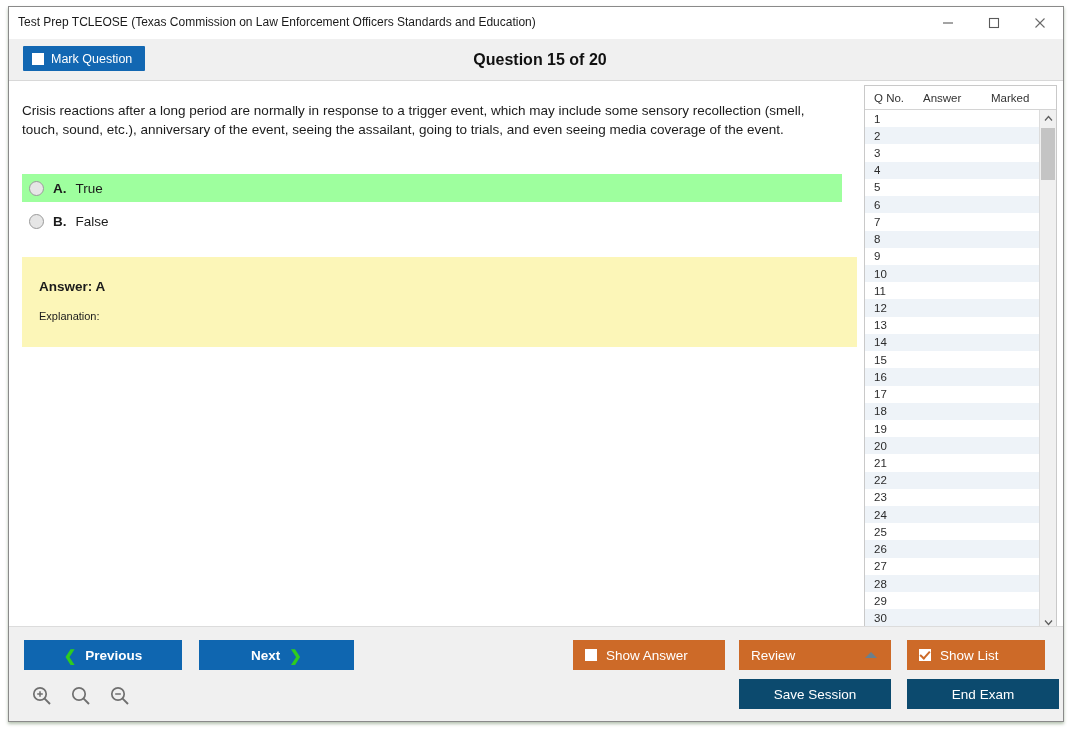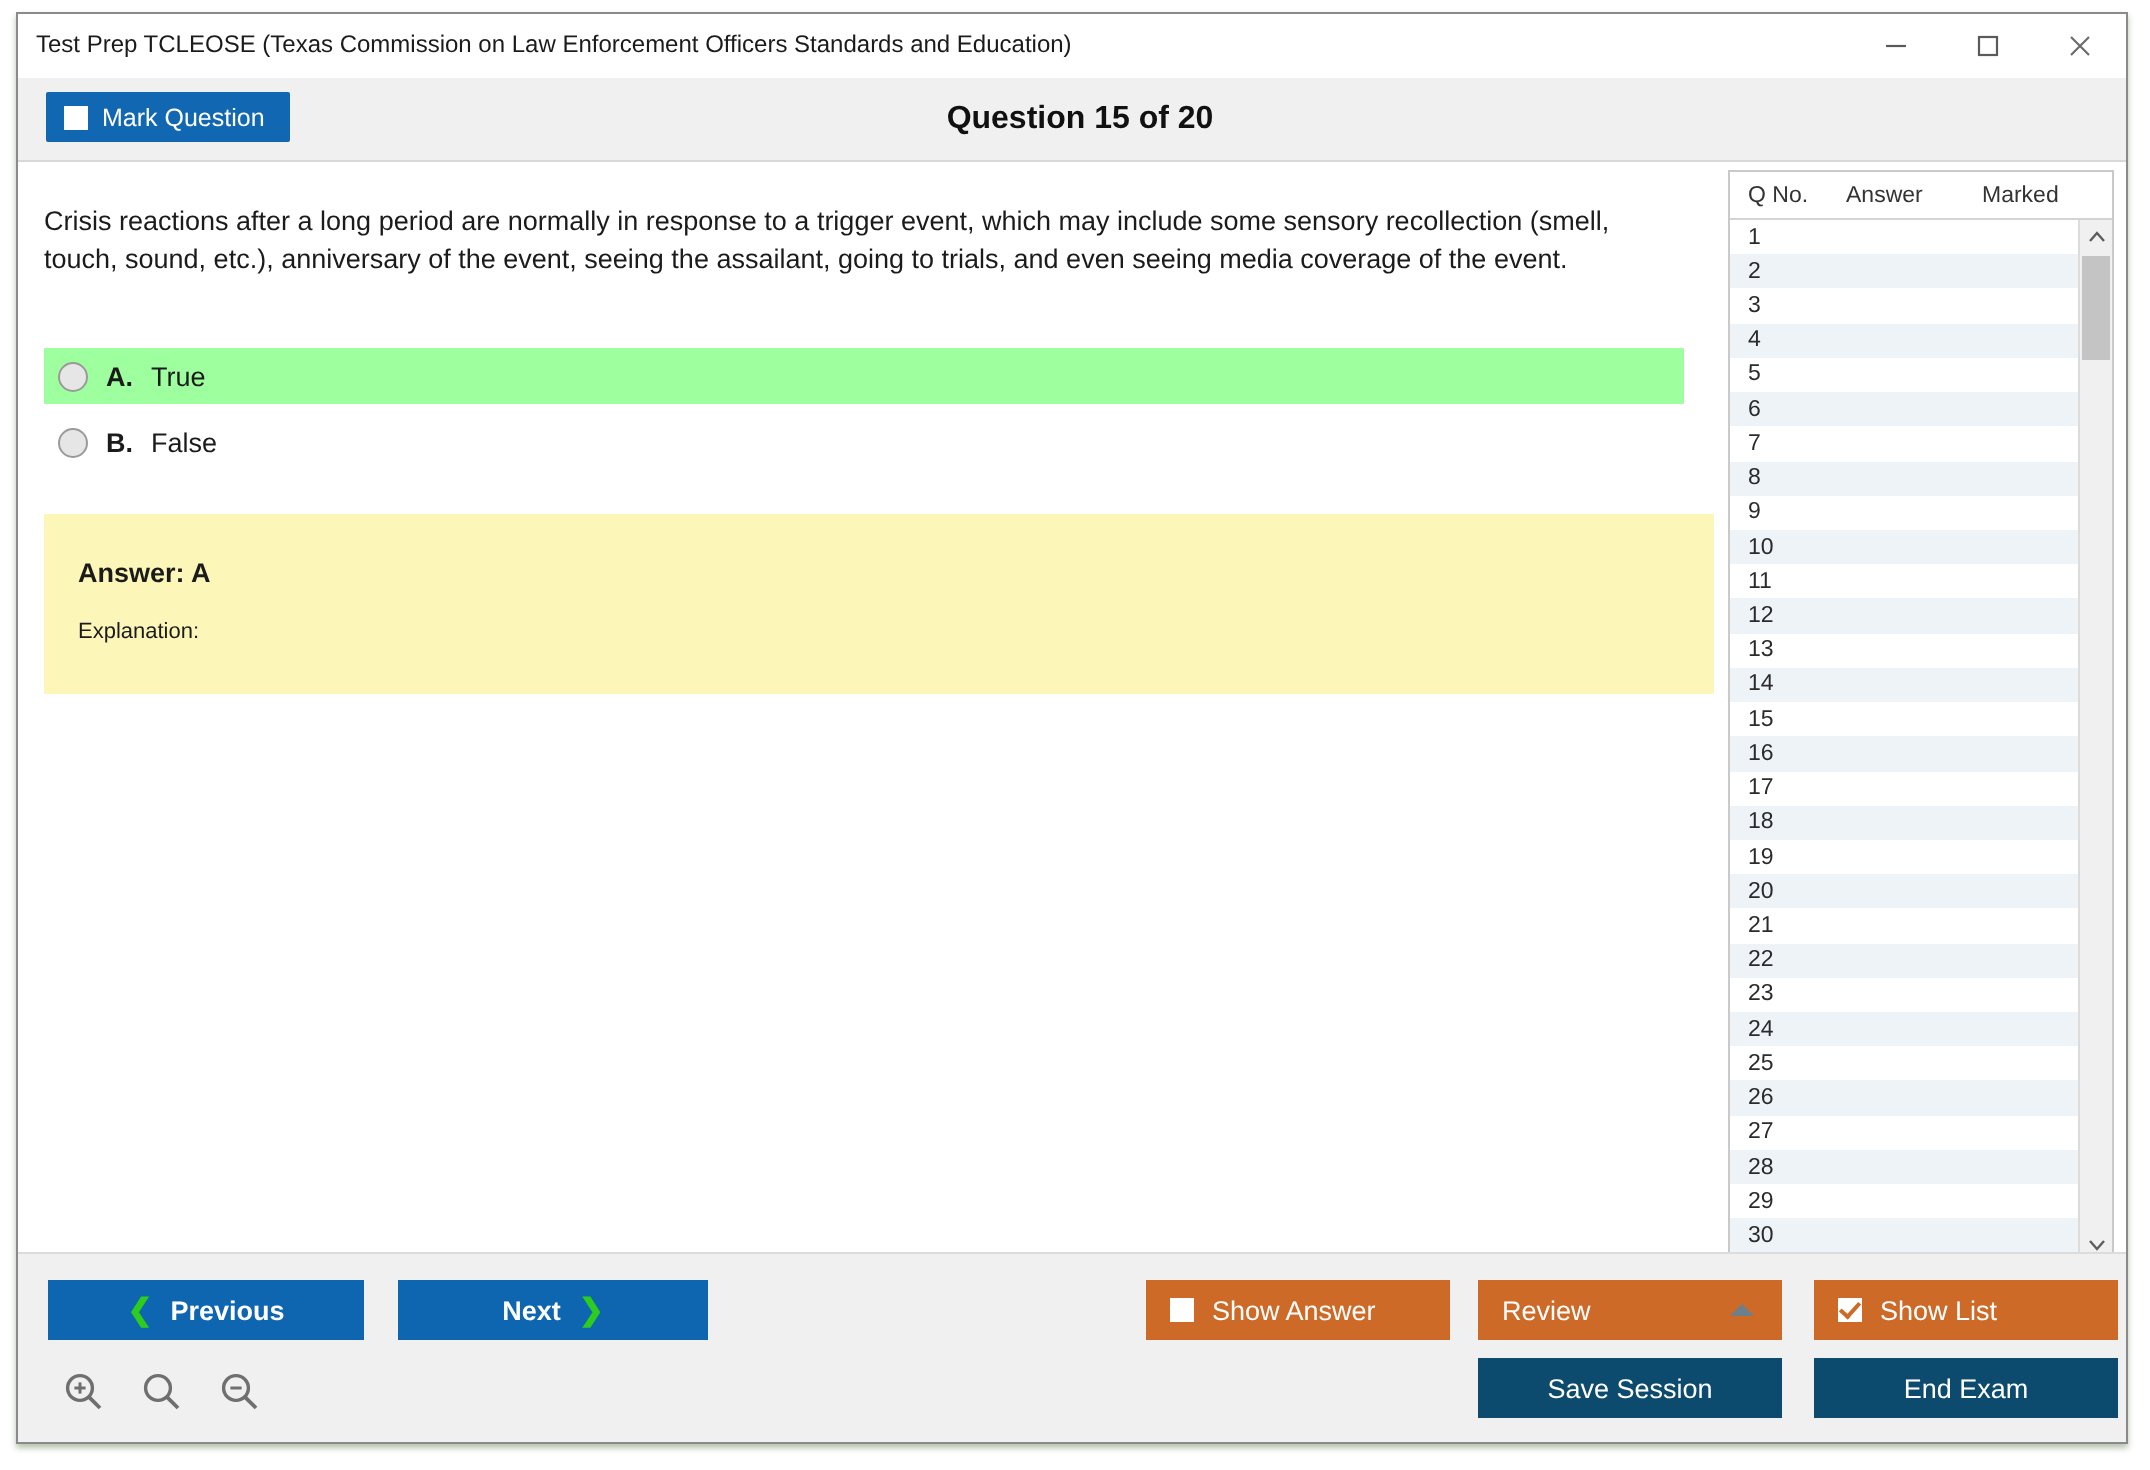--- a/index.html
+++ b/index.html
@@ -169,21 +169,21 @@
   .orangebtn{
     position:absolute;top:13px;height:30px;
     background:#cd6a28;color:#ffffff;border:none;
     font-family:"Liberation Sans", sans-serif;
     font-size:13.5px;
     display:flex;align-items:center;gap:9px;
     box-sizing:border-box;cursor:pointer;
   }
   #btn-show-answer{left:564px;width:152px;padding-left:12px;}
   #dd-review{left:730px;width:152px;padding-left:12px;justify-content:space-between;padding-right:14px;gap:32px;}
-  #btn-show-list{left:898px;width:152px;padding-left:12px;}
+  #btn-show-list{left:898px;width:138px;padding-left:12px;}
   .darkbtn{
     position:absolute;top:52px;height:30px;
     background:#0c4a6e;color:#ffffff;border:none;
     font-family:"Liberation Sans", sans-serif;
     font-size:13.5px;
     display:flex;align-items:center;justify-content:center;
     cursor:pointer;
   }
   #btn-save-session{left:730px;width:152px;}
   #btn-end-exam{left:898px;width:152px;}

